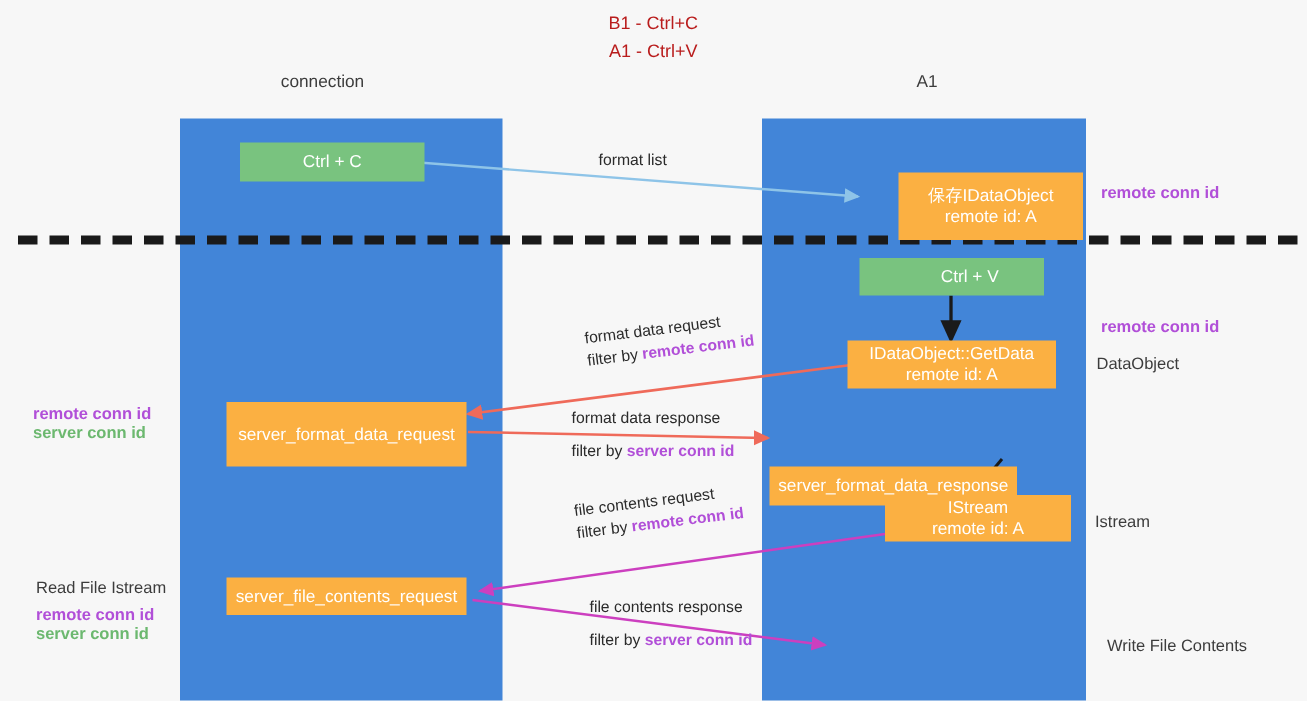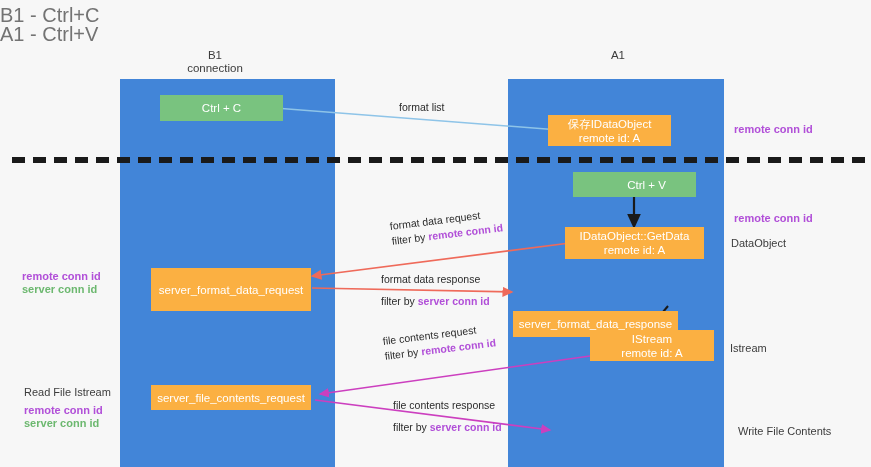--- a/index.html
+++ b/index.html
@@ -28,38 +28,37 @@
   .edge-label{
     position:absolute;font-size:10.5px;line-height:15px;color:#2b2b2b;white-space:nowrap;
   }
   .edge-label .hl-remote{color:#b14fd8;font-weight:bold;}
   .edge-label .hl-server{color:#b14fd8;font-weight:bold;}
 
   .side-label{position:absolute;font-size:11px;line-height:14px;color:#3c3c3c;white-space:nowrap;}
   .side-label.bold-remote{color:#b14fd8;font-weight:bold;}
   .side-label.bold-server{color:#6cb86f;font-weight:bold;}
 
-  #title{position:absolute;left:0;top:6px;width:871px;
-         font-size:20px;line-height:19px;color:#737373;}
+  #title{position:absolute;left:0;top:6px;width:871px;text-align:center;
+         font-size:12px;line-height:19px;color:#b91c1c;}
 
   .dashrow{position:absolute;left:0;top:157px;width:871px;height:6px;}
   .dashrow i{position:absolute;top:0;width:13px;height:6px;background:#1a1a1a;display:block;}
 </style>
 </head>
 <body>
 
 <div id="stage">
 
   <div id="title">
     <div>B1 - Ctrl+C</div>
     <div>A1 - Ctrl+V</div>
   </div>
 
   <div class="lane-head" style="left:145px;top:49px;width:140px;">
-    <div>B1</div>
     <div>connection</div>
   </div>
   <div class="lane-head" style="left:548px;top:49px;width:140px;">
     <div>A1</div>
   </div>
 
   <div class="lane" style="left:120px;top:79px;width:215px;height:388px;"></div>
   <div class="lane" style="left:508px;top:79px;width:216px;height:388px;"></div>
 
   <svg id="wires" viewBox="0 0 871 467">
@@ -134,21 +133,21 @@
       <i style="left: 789px;"></i>
       <i style="left: 810px;"></i>
       <i style="left: 831px;"></i>
       <i style="left: 852px;"></i>
     </div>
 
   <div class="nodebox green" style="left:160px;top:95px;width:123px;height:26px;">
     <span>Ctrl + C</span>
   </div>
 
-  <div class="nodebox orange" style="left:548px;top:115px;width:123px;height:31px;">
+  <div class="nodebox orange" style="left:599px;top:115px;width:123px;height:45px;">
     <span>保存IDataObject</span>
     <span>remote id: A</span>
   </div>
 
   <div class="nodebox green" style="left:573px;top:172px;width:123px;height:25px;padding-left:24px;">
     <span>Ctrl + V</span>
   </div>
 
   <div class="nodebox orange" style="left:565px;top:227px;width:139px;height:32px;align-items:center;">
     <span>IDataObject::GetData</span>

